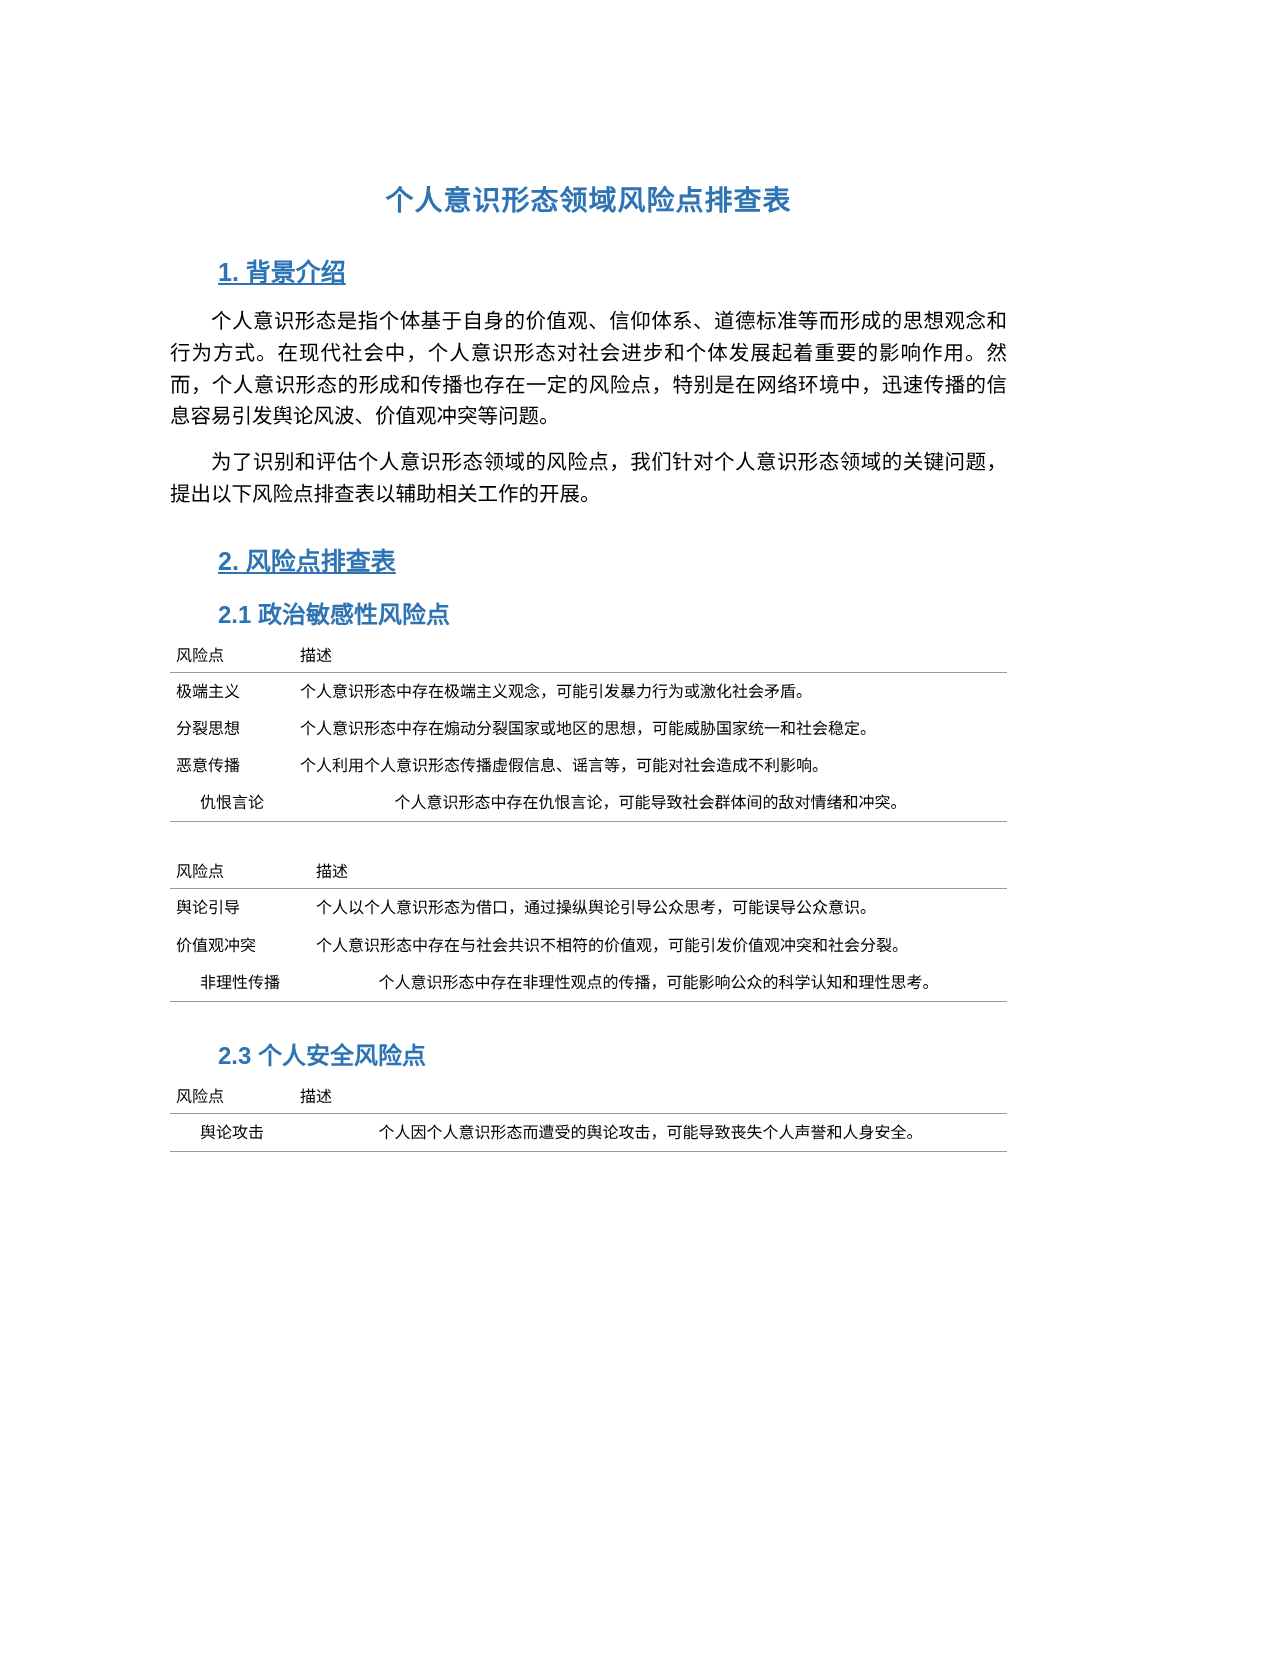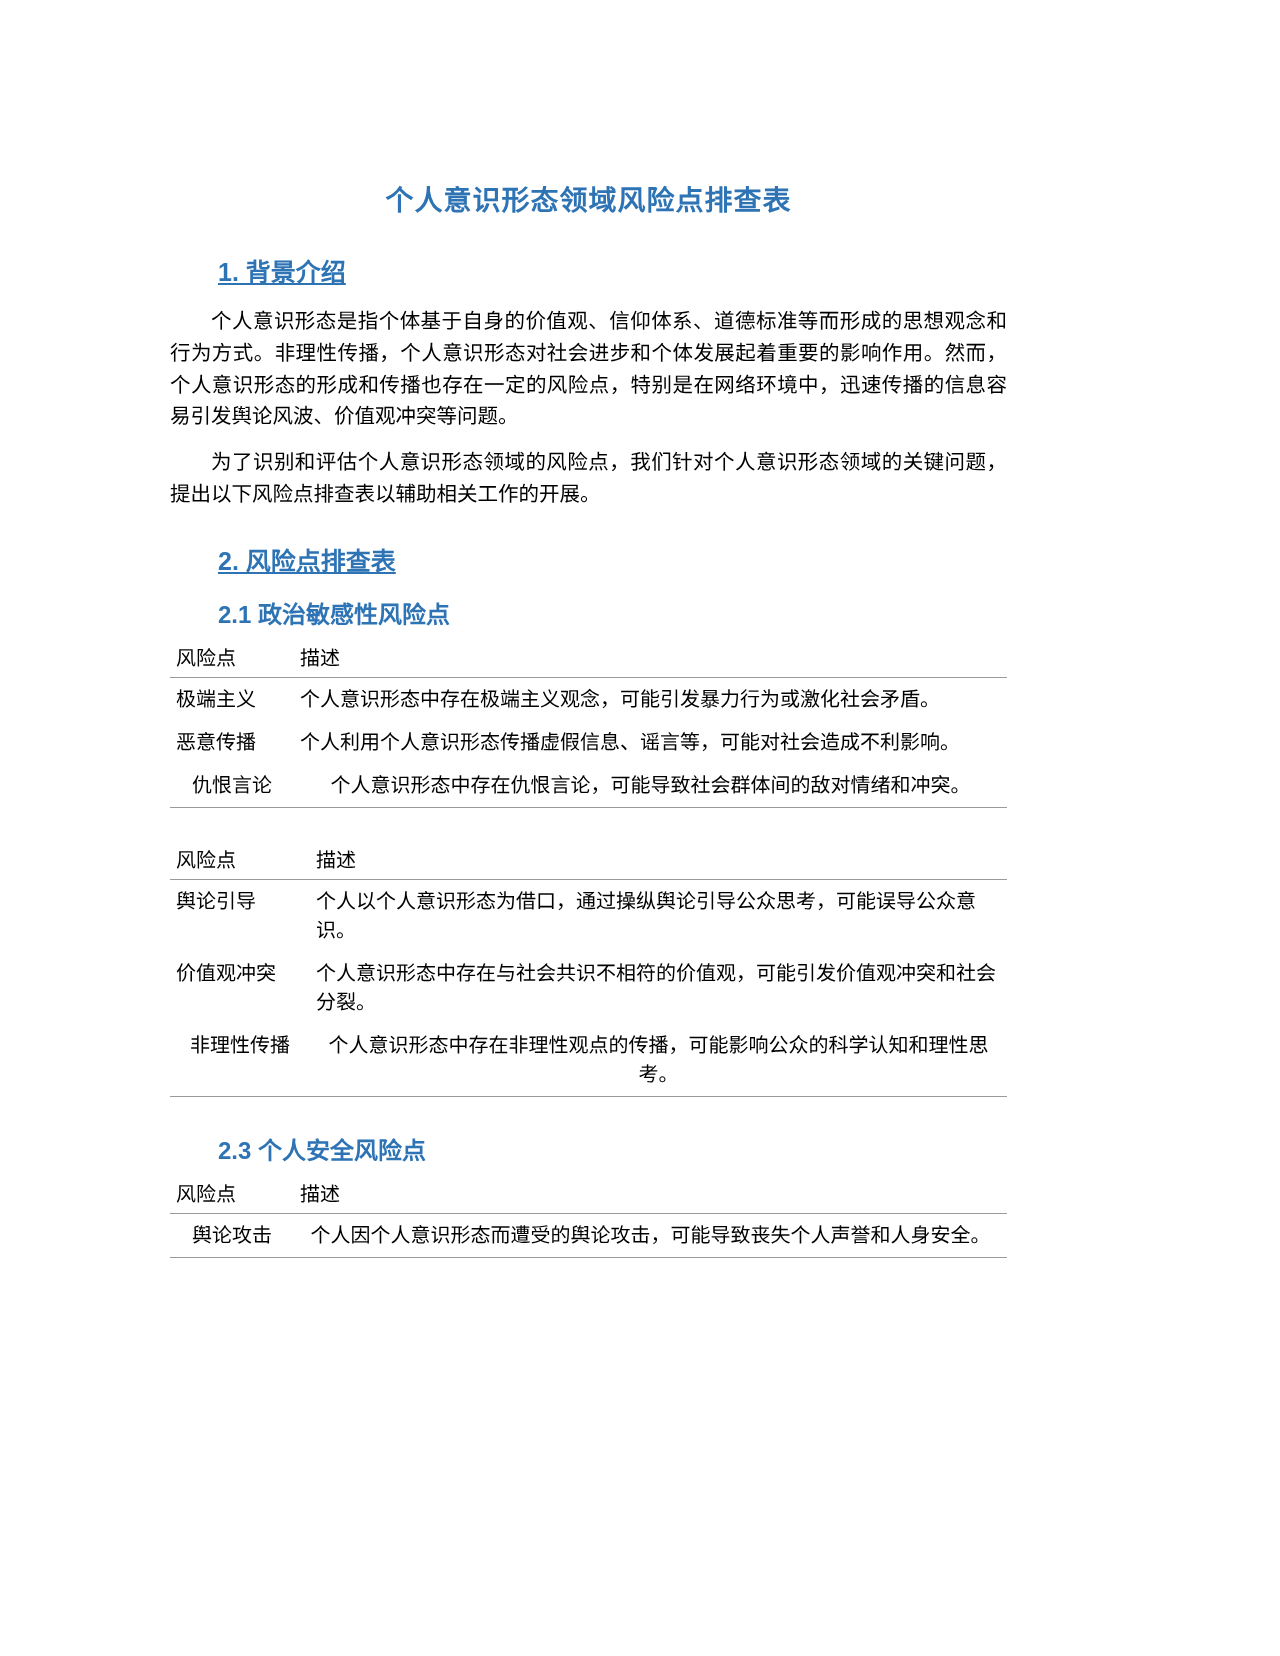--- a/index.html
+++ b/index.html
@@ -50,21 +50,21 @@
     margin: 0 0 14px 0;
     text-align: justify;
     text-indent: 2em;
   }
   .section-1 {
     margin-bottom: 30px;
   }
   table.risk-table {
     width: 100%;
     border-collapse: collapse;
-    font-size: 20px;
+    font-size: 16px;
     margin: 0 0 6px 0;
   }
   table.risk-table th {
     text-align: left;
     font-weight: normal;
     padding: 2px 6px 6px 6px;
     border-bottom: 1.5px solid #9a9a9a;
     vertical-align: bottom;
   }
   table.risk-table td {
@@ -86,40 +86,44 @@
 </style>
 </head>
 <body>
 
 <div class="page">
 
   <h1 class="doc-title">个人意识形态领域风险点排查表</h1>
 
   <div class="section-1">
     <h2 class="h-1">1. 背景介绍</h2>
-    <p class="body-text">个人意识形态是指个体基于自身的价值观、信仰体系、道德标准等而形成的思想观念和行为方式。非理性传播，个人意识形态对社会进步和个体发展起着重要的影响作用。然而，个人意识形态的形成和传播也存在一定的风险点，特别是在网络环境中，迅速传播的信息容易引发舆论风波、价值观冲突等问题。</p>
+    <p class="body-text">个人意识形态是指个体基于自身的价值观、信仰体系、道德标准等而形成的思想观念和行为方式。在现代社会中，个人意识形态对社会进步和个体发展起着重要的影响作用。然而，个人意识形态的形成和传播也存在一定的风险点，特别是在网络环境中，迅速传播的信息容易引发舆论风波、价值观冲突等问题。</p>
     <p class="body-text">为了识别和评估个人意识形态领域的风险点，我们针对个人意识形态领域的关键问题，提出以下风险点排查表以辅助相关工作的开展。</p>
   </div>
 
   <div>
     <h2 class="h-1">2. 风险点排查表</h2>
 
     <div class="sub-block">
       <h3 class="h-2">2.1 政治敏感性风险点</h3>
       <table class="risk-table tbl-1">
         <thead>
           <tr>
             <th class="col-risk">风险点</th>
             <th>描述</th>
           </tr>
         </thead>
         <tbody>
           <tr>
             <td class="col-risk">极端主义</td>
             <td>个人意识形态中存在极端主义观念，可能引发暴力行为或激化社会矛盾。</td>
+          </tr>
+          <tr>
+            <td class="col-risk">分裂思想</td>
+            <td>个人意识形态中存在煽动分裂国家或地区的思想，可能威胁国家统一和社会稳定。</td>
           </tr>
           <tr>
             <td class="col-risk">恶意传播</td>
             <td>个人利用个人意识形态传播虚假信息、谣言等，可能对社会造成不利影响。</td>
           </tr>
           <tr>
             <td class="col-risk">仇恨言论</td>
             <td>个人意识形态中存在仇恨言论，可能导致社会群体间的敌对情绪和冲突。</td>
           </tr>
         </tbody>

